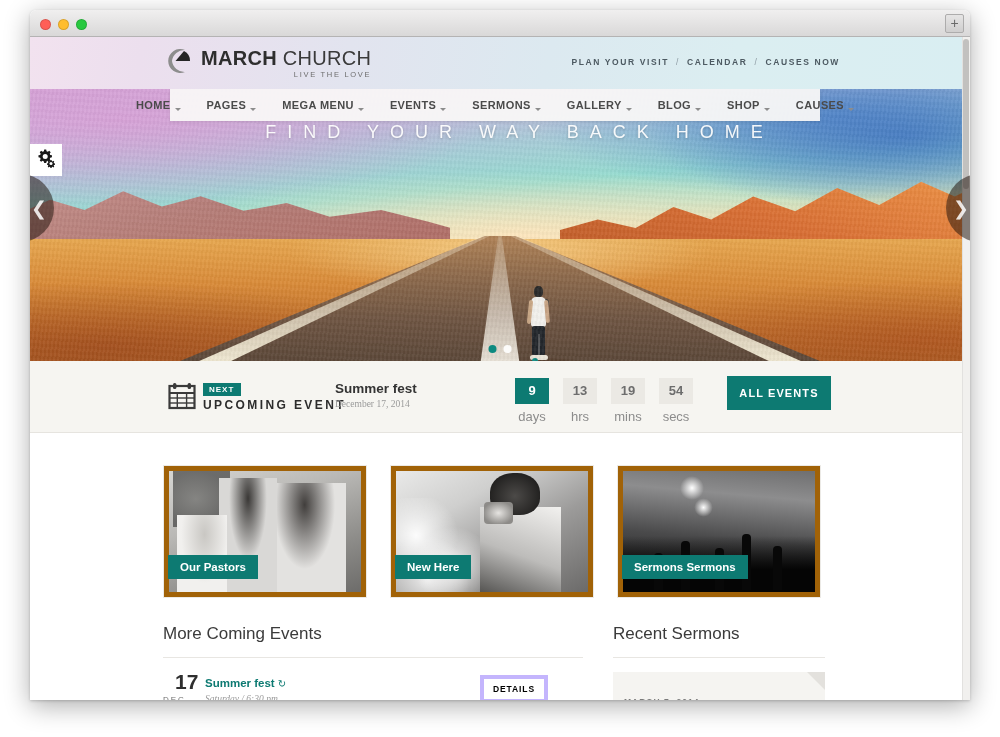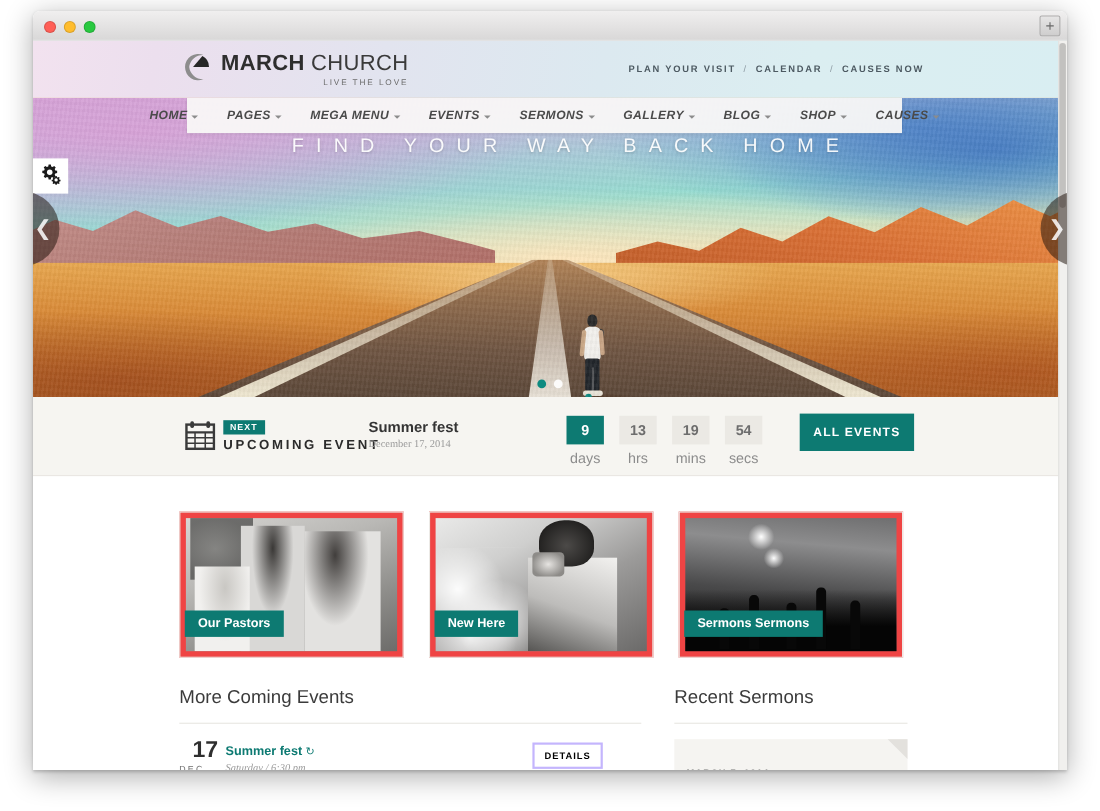--- a/index.html
+++ b/index.html
@@ -186,23 +186,23 @@
   #main-nav {
     position: absolute; left: 140px; top: 0;
     width: 650px; height: 32px;
     background: rgba(249,248,246,.94);
     display: flex; align-items: center; justify-content: center;
     gap: 26px;
     box-shadow: 0 1px 3px rgba(0,0,0,.10);
     z-index: 6;
   }
   .nav-item {
-    display: flex; align-items: center; gap: 4px;
+    display: flex; align-items: flex-end; gap: 4px;
     font-size: 11px; font-weight: 600; letter-spacing: .4px;
-    color: #4a4a4a; white-space: nowrap; font-style: italic;
+    color: #4a4a4a; white-space: nowrap;
   }
   .nav-caret {
     width: 0; height: 0; border-left: 3px solid transparent;
     border-right: 3px solid transparent; border-top: 3.5px solid #8c8c8c;
     margin-top: 2px;
   }
   #hero-title {
     position: absolute; top: 33px; left: 0; width: 100%;
     text-align: center;
     font-size: 18px; letter-spacing: 11px; font-weight: 400;
@@ -270,21 +270,21 @@
     background: #0d7a72; color: #fff;
     font-size: 11px; font-weight: bold; letter-spacing: 1.1px;
     display: flex; align-items: center; justify-content: center;
   }
 
   
   #content { position: relative; padding-top: 32px; background: #fff; }
   #cards { display: flex; gap: 23px; padding-left: 133px; }
   .card {
     position: relative; width: 204px; height: 133px;
-    background: #ef4444; padding: 5px;
+    background: #a16207; padding: 5px;
     border: 1px solid #eceae6;
     text-align: center;
   }
   .card-photo { position: relative; width: 100%; height: 100%; overflow: hidden;
                 background: #9a9a9a; }
   .card-label {
     position: absolute; left: 4px; bottom: 18px;
     background: #0d7a72; color: #fff;
     font-size: 11.5px; font-weight: bold;
     padding: 6px 12px; white-space: nowrap;
@@ -336,21 +336,21 @@
   .evt-date { width: 42px; }
   .evt-day  { font-size: 21px; font-weight: bold; color: #2f2f2f; line-height: 20px; margin-left: 12px; }
   .evt-mon  { font-size: 8px; letter-spacing: 2px; color: #6e6e6e; margin-top: 3px; }
   .evt-info { padding-top: 1px; }
   .evt-name { font-size: 11.5px; font-weight: bold; color: #0d7a72; }
   .evt-recur { font-size: 10px; color: #0d7a72; margin-left: 3px; }
   .evt-when { font-size: 9.5px; font-style: italic; color: #9b9b9b; margin-top: 3px;
               font-family: "Liberation Serif", serif; }
   #details-btn {
     position: absolute; right: 35px; top: 17px;
-    border: 2px solid #c4b5fd; background: #fff;
+    border: 4px solid #c4b5fd; background: #fff;
     font-size: 8.5px; font-weight: bold; letter-spacing: .9px; color: #58585
 8;
     padding: 5px 9px;
   }
   #sermon-card {
     margin-top: 14px; position: relative;
     height: 36px; background: #f5f4f1;
   }
   #sermon-fold {
     position: absolute; right: 0; top: 0; width: 0; height: 0;

